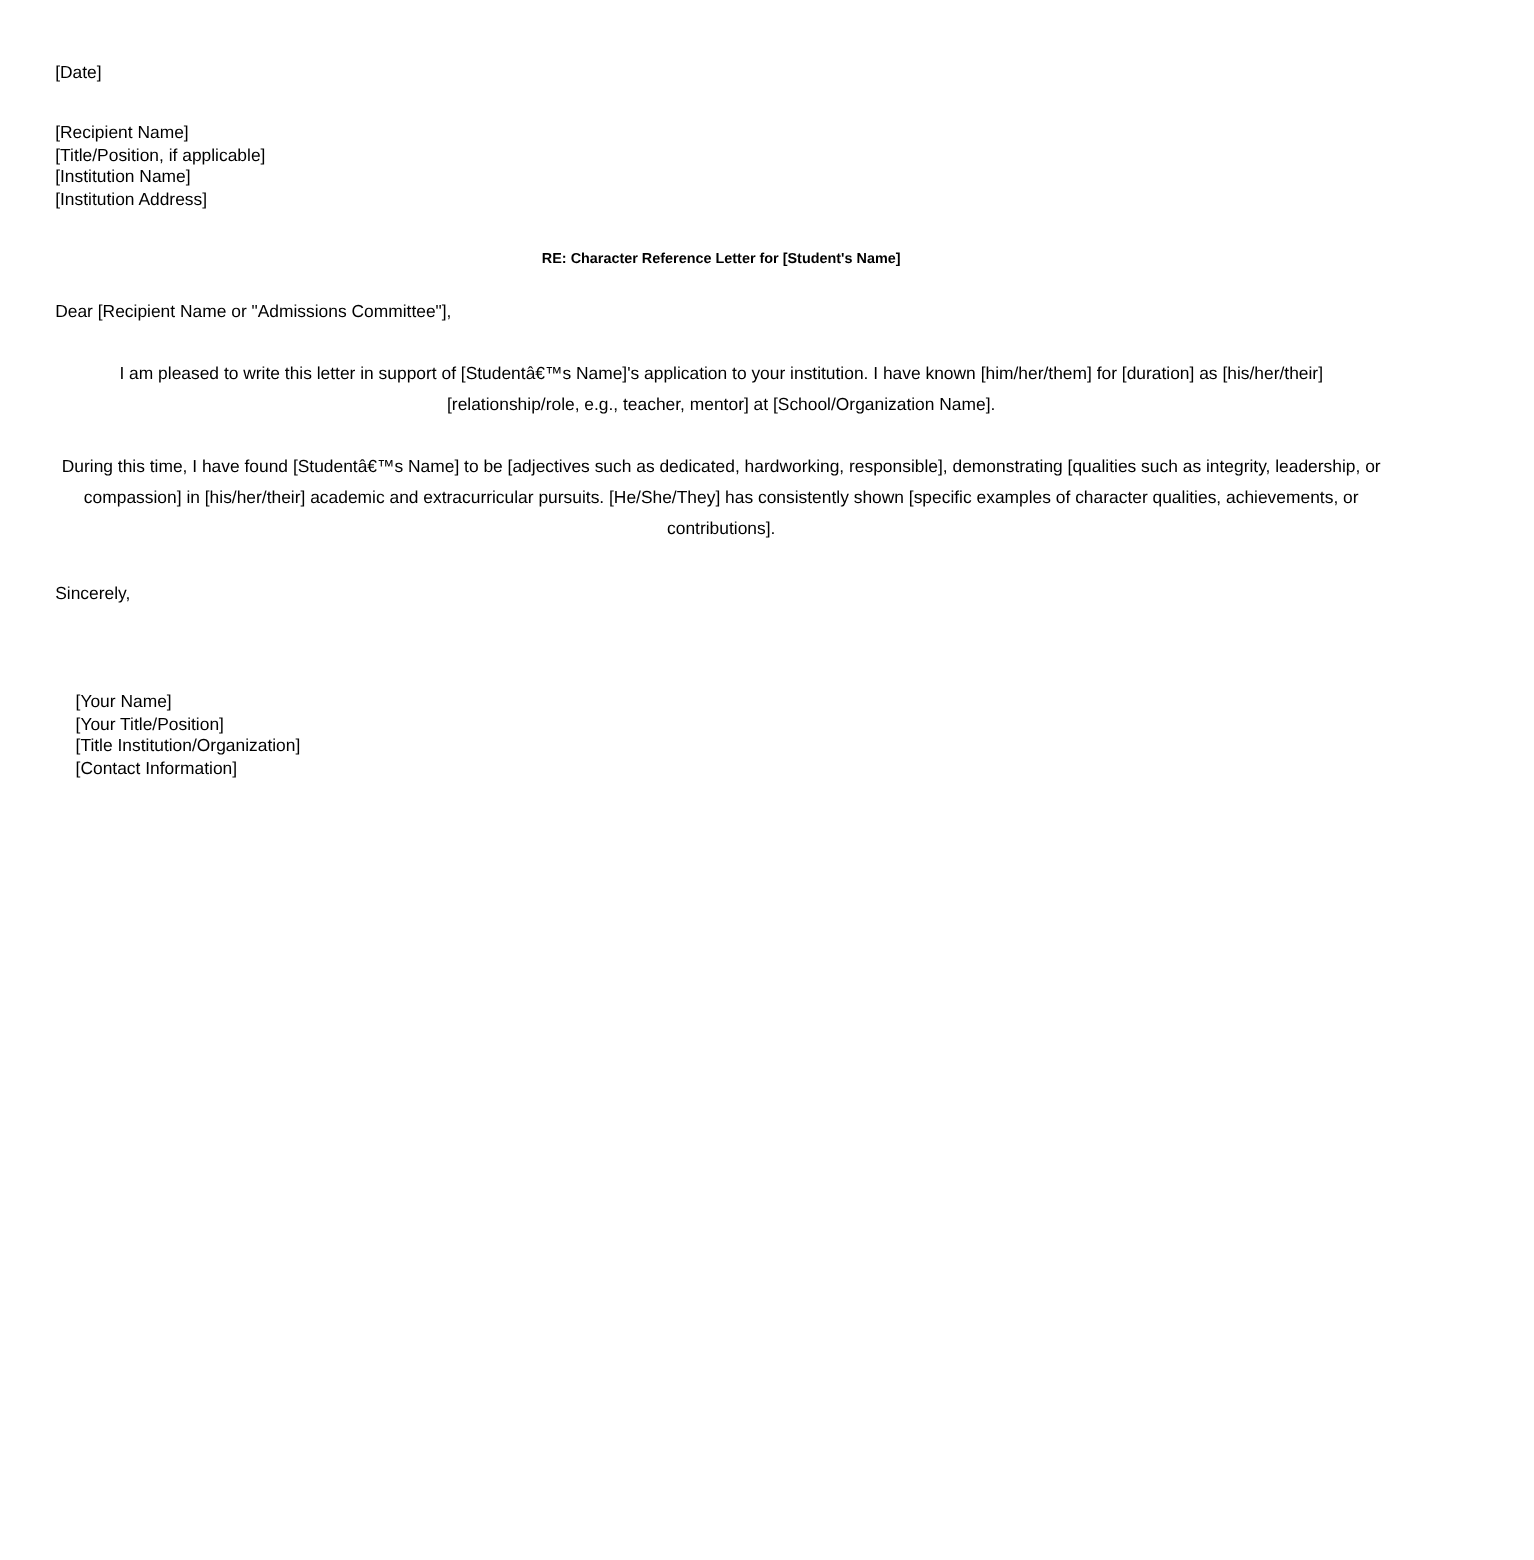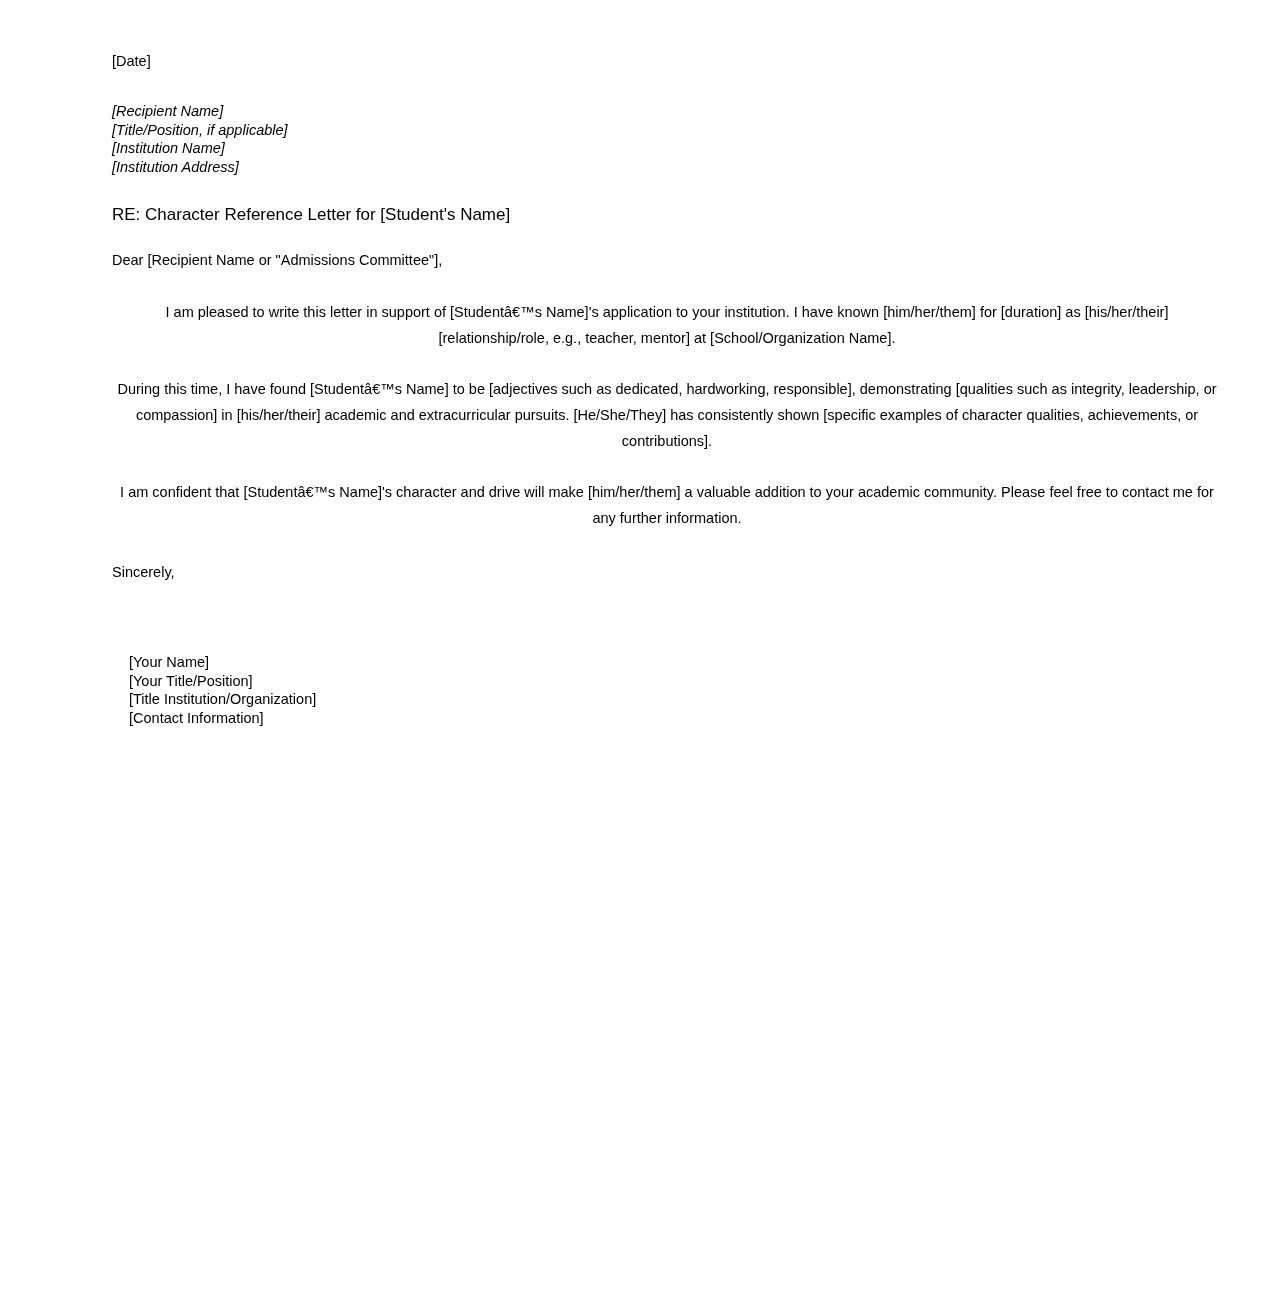--- a/index.html
+++ b/index.html
@@ -11,43 +11,43 @@
     width: 1278px;
     min-height: 1300px;
     font-family: "Liberation Sans", sans-serif;
     color: #000000;
     -webkit-font-smoothing: antialiased;
   }
   .page {
     width: 1278px;
     min-height: 1300px;
     box-sizing: border-box;
-    padding: 52px 80px 40px 112px;
+    padding: 52px 80px 40px 46px;
     background: #ffffff;
   }
   .letter {
     width: 1110px;
     font-size: 14.5px;
     line-height: 18px;
   }
   .date-line {
     margin: 0 0 32px 0;
   }
   .address-block {
     margin: 0 0 30px 0;
-    font-style: italic;
   }
   .address-block .addr-line {
     margin: 0;
     line-height: 18.5px;
   }
   .subject-line {
-    font-weight: normal;
+    font-weight: bold;
     margin: 0 0 27px 0;
-    font-size: 17px;
+    font-size: 12px;
+    text-align: center;
   }
   .salutation {
     margin: 0 0 30px 0;
   }
   .body-para {
     margin: 0 0 25px 0;
     line-height: 26px;
     text-align: center;
   }
   .closing {
@@ -75,21 +75,20 @@
       <p class="addr-line">[Institution Name]</p>
       <p class="addr-line">[Institution Address]</p>
     </div>
 
     <p class="subject-line">RE: Character Reference Letter for [Student's Name]</p>
 
     <p class="salutation">Dear [Recipient Name or "Admissions Committee"],</p>
 
     <p class="body-para">I am pleased to write this letter in support of [Studentâ€™s Name]'s application to your institution. I have known [him/her/them] for [duration] as [his/her/their] [relationship/role, e.g., teacher, mentor] at [School/Organization Name].</p>
     <p class="body-para">During this time, I have found [Studentâ€™s Name] to be [adjectives such as dedicated, hardworking, responsible], demonstrating [qualities such as integrity, leadership, or compassion] in [his/her/their] academic and extracurricular pursuits. [He/She/They] has consistently shown [specific examples of character qualities, achievements, or contributions].</p>
-    <p class="body-para">I am confident that [Studentâ€™s Name]'s character and drive will make [him/her/them] a valuable addition to your academic community. Please feel free to contact me for any further information.</p>
 
     <p class="closing">Sincerely,</p>
 
     <div class="signature-block">
       <p class="sig-line">[Your Name]</p>
       <p class="sig-line">[Your Title/Position]</p>
       <p class="sig-line">[Title Institution/Organization]</p>
       <p class="sig-line">[Contact Information]</p>
     </div>
 

